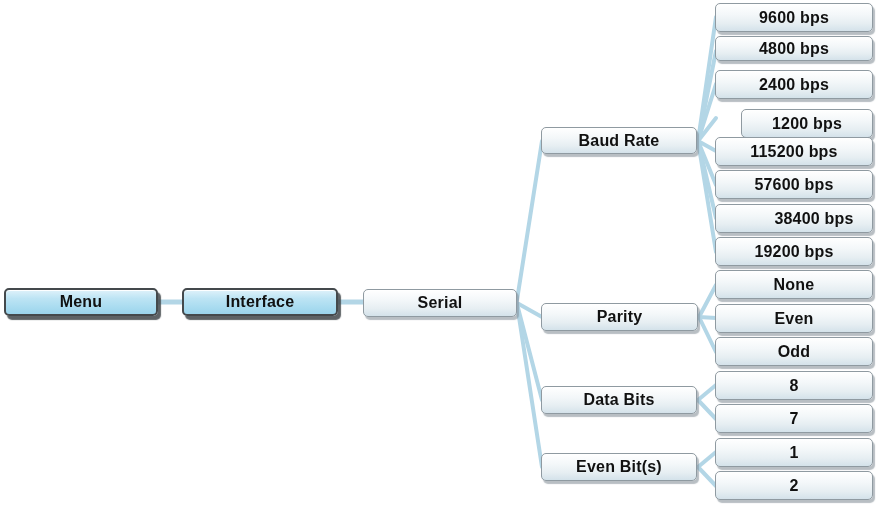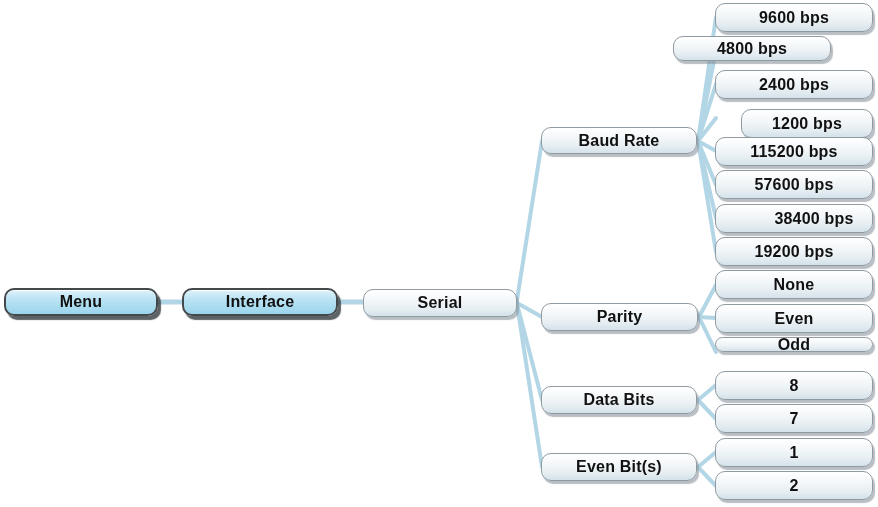--- a/index.html
+++ b/index.html
@@ -25,21 +25,21 @@
   .box {
     position: absolute;
     box-sizing: border-box;
     display: flex;
     align-items: center;
     justify-content: center;
     font-weight: bold;
     font-size: 16px;
     letter-spacing: 0.2px;
     color: #111111;
-    border-radius: 10px;
+    border-radius: 5px;
     white-space: nowrap;
   }
   .box.blue {
     background: linear-gradient(180deg, #dff2fa 0%, #bde4f4 35%, #aadcf0 70%, #9bd4ec 100%);
     border: 2px solid #44494c;
     box-shadow: 3px 4px 1px rgba(65, 70, 74, 0.85), inset 0 1px 0 rgba(255,255,255,0.9);
   }
   .box.leaf {
     background: linear-gradient(180deg, #ffffff 0%, #f3f7f9 40%, #e6eef2 72%, #d4e2ea 100%);
     border: 1px solid #8f9aa1;
@@ -85,31 +85,31 @@
   <div class="box blue" style="left:4px;   top:288px; width:154px; height:28px;">Menu</div>
   <div class="box blue" style="left:182px; top:288px; width:156px; height:28px;">Interface</div>
   <div class="box leaf" style="left:363px; top:289px; width:154px; height:28px;">Serial</div>
 
   <div class="box leaf" style="left:541px; top:127px; width:156px; height:27px;">Baud Rate</div>
   <div class="box leaf" style="left:541px; top:303px; width:157px; height:28px;text-align:right;">Parity</div>
   <div class="box leaf" style="left:541px; top:386px; width:156px; height:28px;">Data Bits</div>
   <div class="box leaf" style="left:541px; top:453px; width:156px; height:28px;">Even Bit(s)</div>
 
   <div class="box leaf" style="left:715px; top:3px;   width:158px; height:29px;">9600 bps</div>
-  <div class="box leaf" style="left:673px; top:36px;  width:158px; height:25px;">4800 bps</div>
+  <div class="box leaf" style="left:715px; top:36px;  width:158px; height:25px;">4800 bps</div>
   <div class="box leaf" style="left:715px; top:70px;  width:158px; height:29px;">2400 bps</div>
   <div class="box leaf" style="left:715px; top:109px; width:132px; height:29px;margin-left:26px;">1200 bps</div>
   <div class="box leaf" style="left:715px; top:137px; width:158px; height:29px;">115200 bps</div>
   <div class="box leaf" style="left:715px; top:170px; width:158px; height:29px;">57600 bps</div>
   <div class="box leaf" style="left:715px; top:204px; width:158px; height:29px;padding-left:40px;">38400 bps</div>
   <div class="box leaf" style="left:715px; top:237px; width:158px; height:29px;">19200 bps</div>
 
   <div class="box leaf" style="left:715px; top:270px; width:158px; height:29px;">None</div>
   <div class="box leaf" style="left:715px; top:304px; width:158px; height:29px;">Even</div>
-  <div class="box leaf" style="left:715px; top:337px; width:158px; height:15px;">Odd</div>
+  <div class="box leaf" style="left:715px; top:337px; width:158px; height:29px;">Odd</div>
 
   <div class="box leaf" style="left:715px; top:371px; width:158px; height:29px;">8</div>
   <div class="box leaf" style="left:715px; top:404px; width:158px; height:29px;">7</div>
 
   <div class="box leaf" style="left:715px; top:438px; width:158px; height:29px;">1</div>
   <div class="box leaf" style="left:715px; top:471px; width:158px; height:29px;">2</div>
 
 </div>
 
 </body></html>

